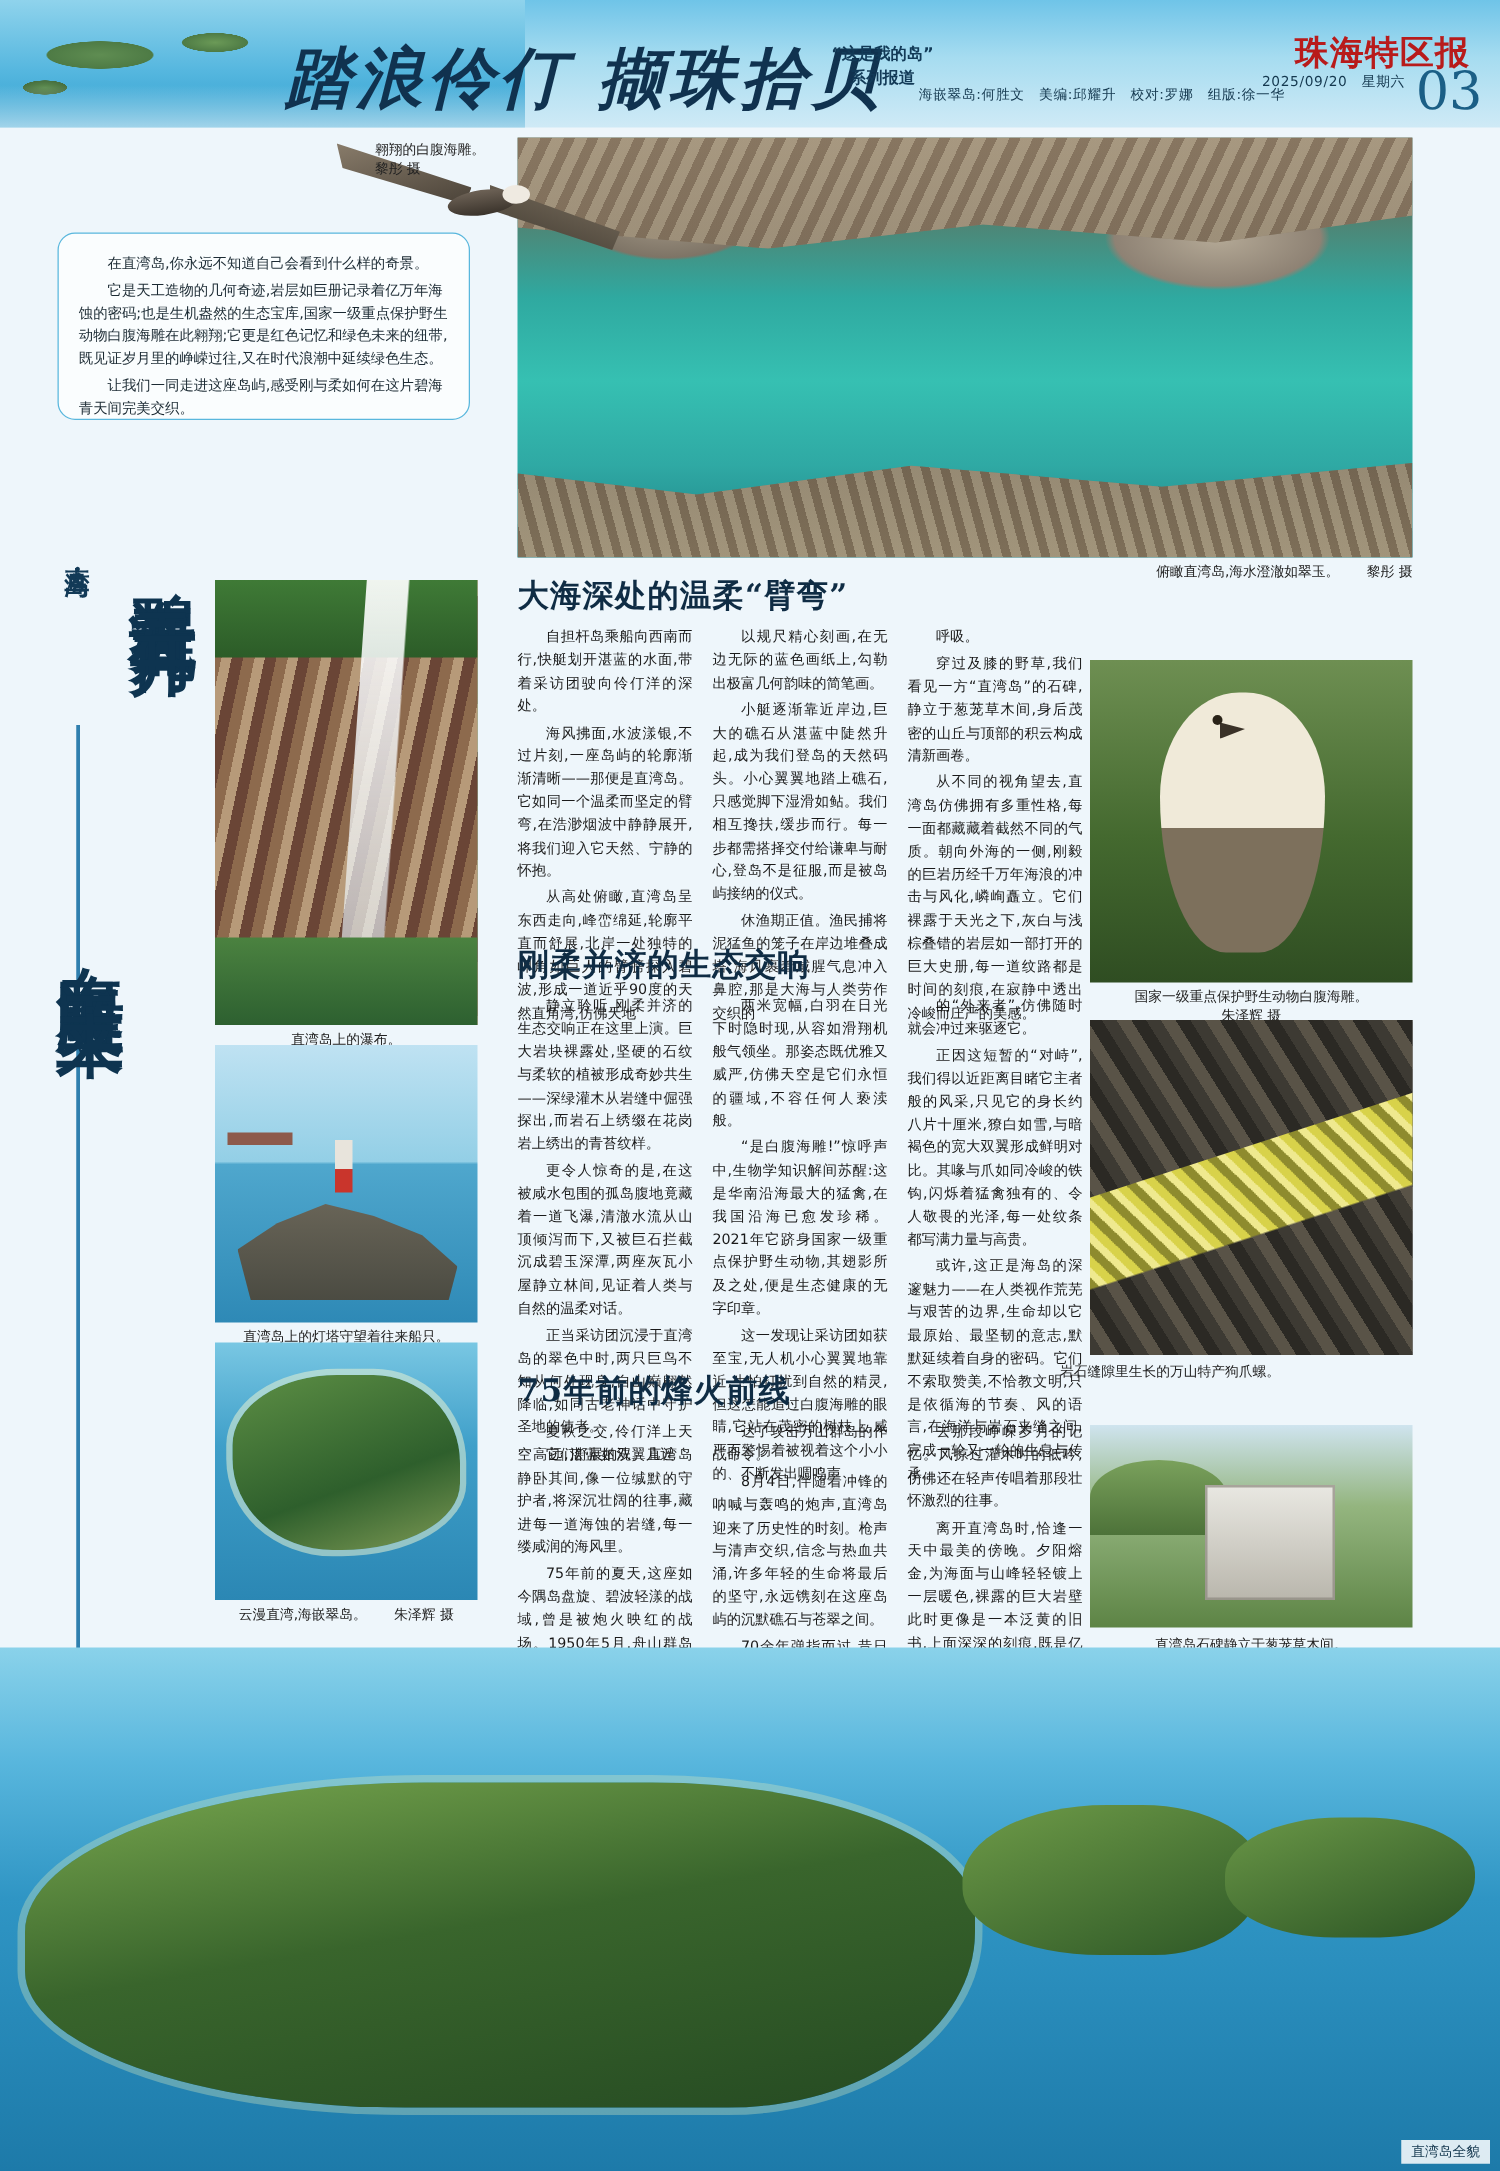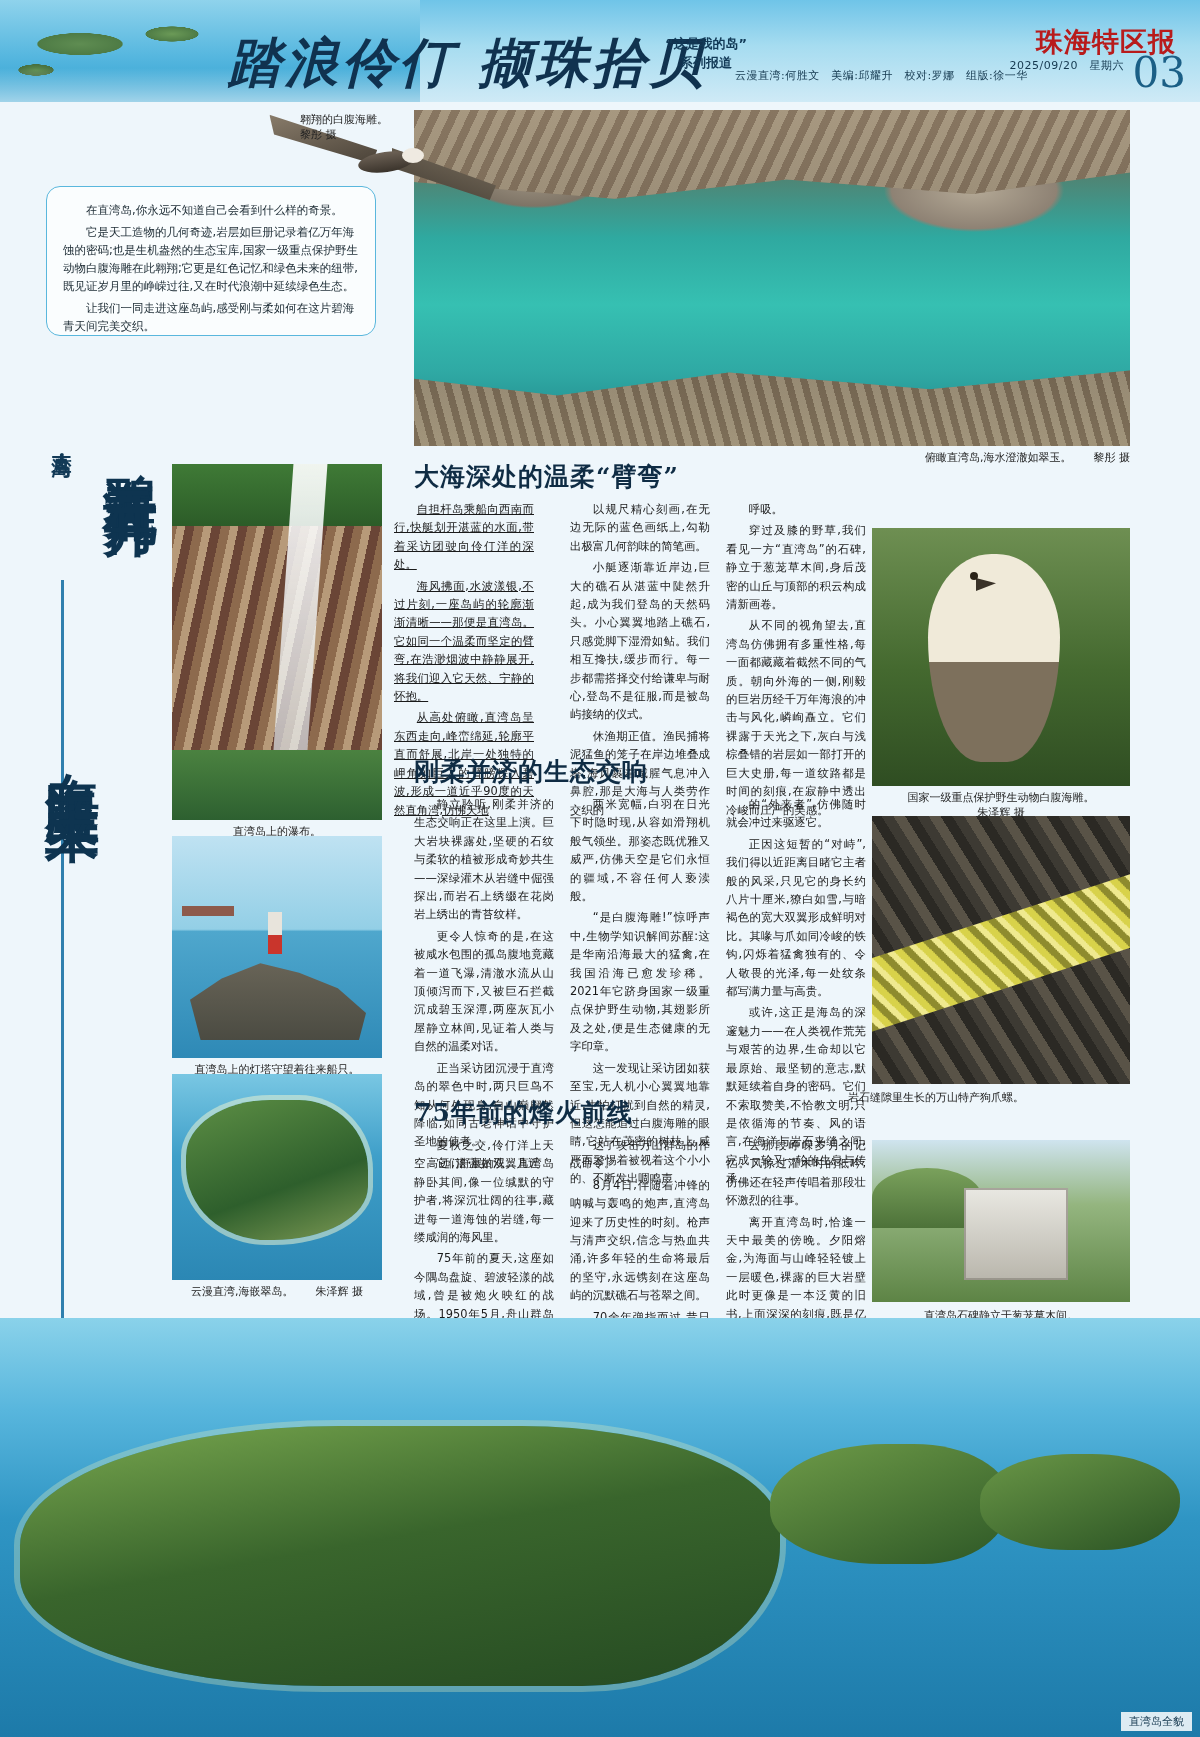--- a/index.html
+++ b/index.html
@@ -291,21 +291,21 @@
   .hl-1{left:414px;top:460px;}
   .hl-2{left:414px;top:755px;}
   .hl-3{left:414px;top:1096px;}
 
   .col{
     position:absolute;font-size:11.4px;line-height:18.4px;color:#1a1a1a;
     text-align:justify;
   }
   .col p{margin:0 0 3px 0;text-indent:2em;}
 
-  .colA1{left:394px;top:500px;width:140px;text-decoration:underline;}
+  .colA1{left:414px;top:500px;width:140px;}
   .colA2{left:570px;top:500px;width:140px;}
   .colA3{left:726px;top:500px;width:140px;}
 
   .colB1{left:414px;top:795px;width:140px;}
   .colB2{left:570px;top:795px;width:140px;}
   .colB3{left:726px;top:795px;width:140px;}
 
   .colC1{left:414px;top:1136px;width:140px;}
   .colC2{left:570px;top:1136px;width:140px;}
   .colC3{left:726px;top:1136px;width:140px;}
@@ -315,21 +315,21 @@
 
 <div class="page">
 
   <div class="masthead">
     <div class="mast-sea"></div>
     <div class="mast-title">踏浪伶仃 撷珠拾贝</div>
     <div class="mast-sub">
       <div>“这是我的岛”</div>
       <div>系列报道</div>
     </div>
-    <div class="mast-credits">云漫直湾:何胜文　美编:邱耀升　校对:罗娜　组版:徐一华</div>
+    <div class="mast-credits">海嵌翠岛:何胜文　美编:邱耀升　校对:罗娜　组版:徐一华</div>
     <div class="mast-logo">珠海特区报</div>
     <div class="mast-date">2025/09/20　星期六</div>
     <div class="mast-pageno">03</div>
   </div>
 
   <div class="photo ph-cove">
     <div class="rocks"></div>
     <div class="rocks2"></div>
   </div>
   <div class="cap" style="left:700px;top:450px;width:430px;text-align:right;">俯瞰直湾岛,海水澄澈如翠玉。　　黎彤 摄</div>

